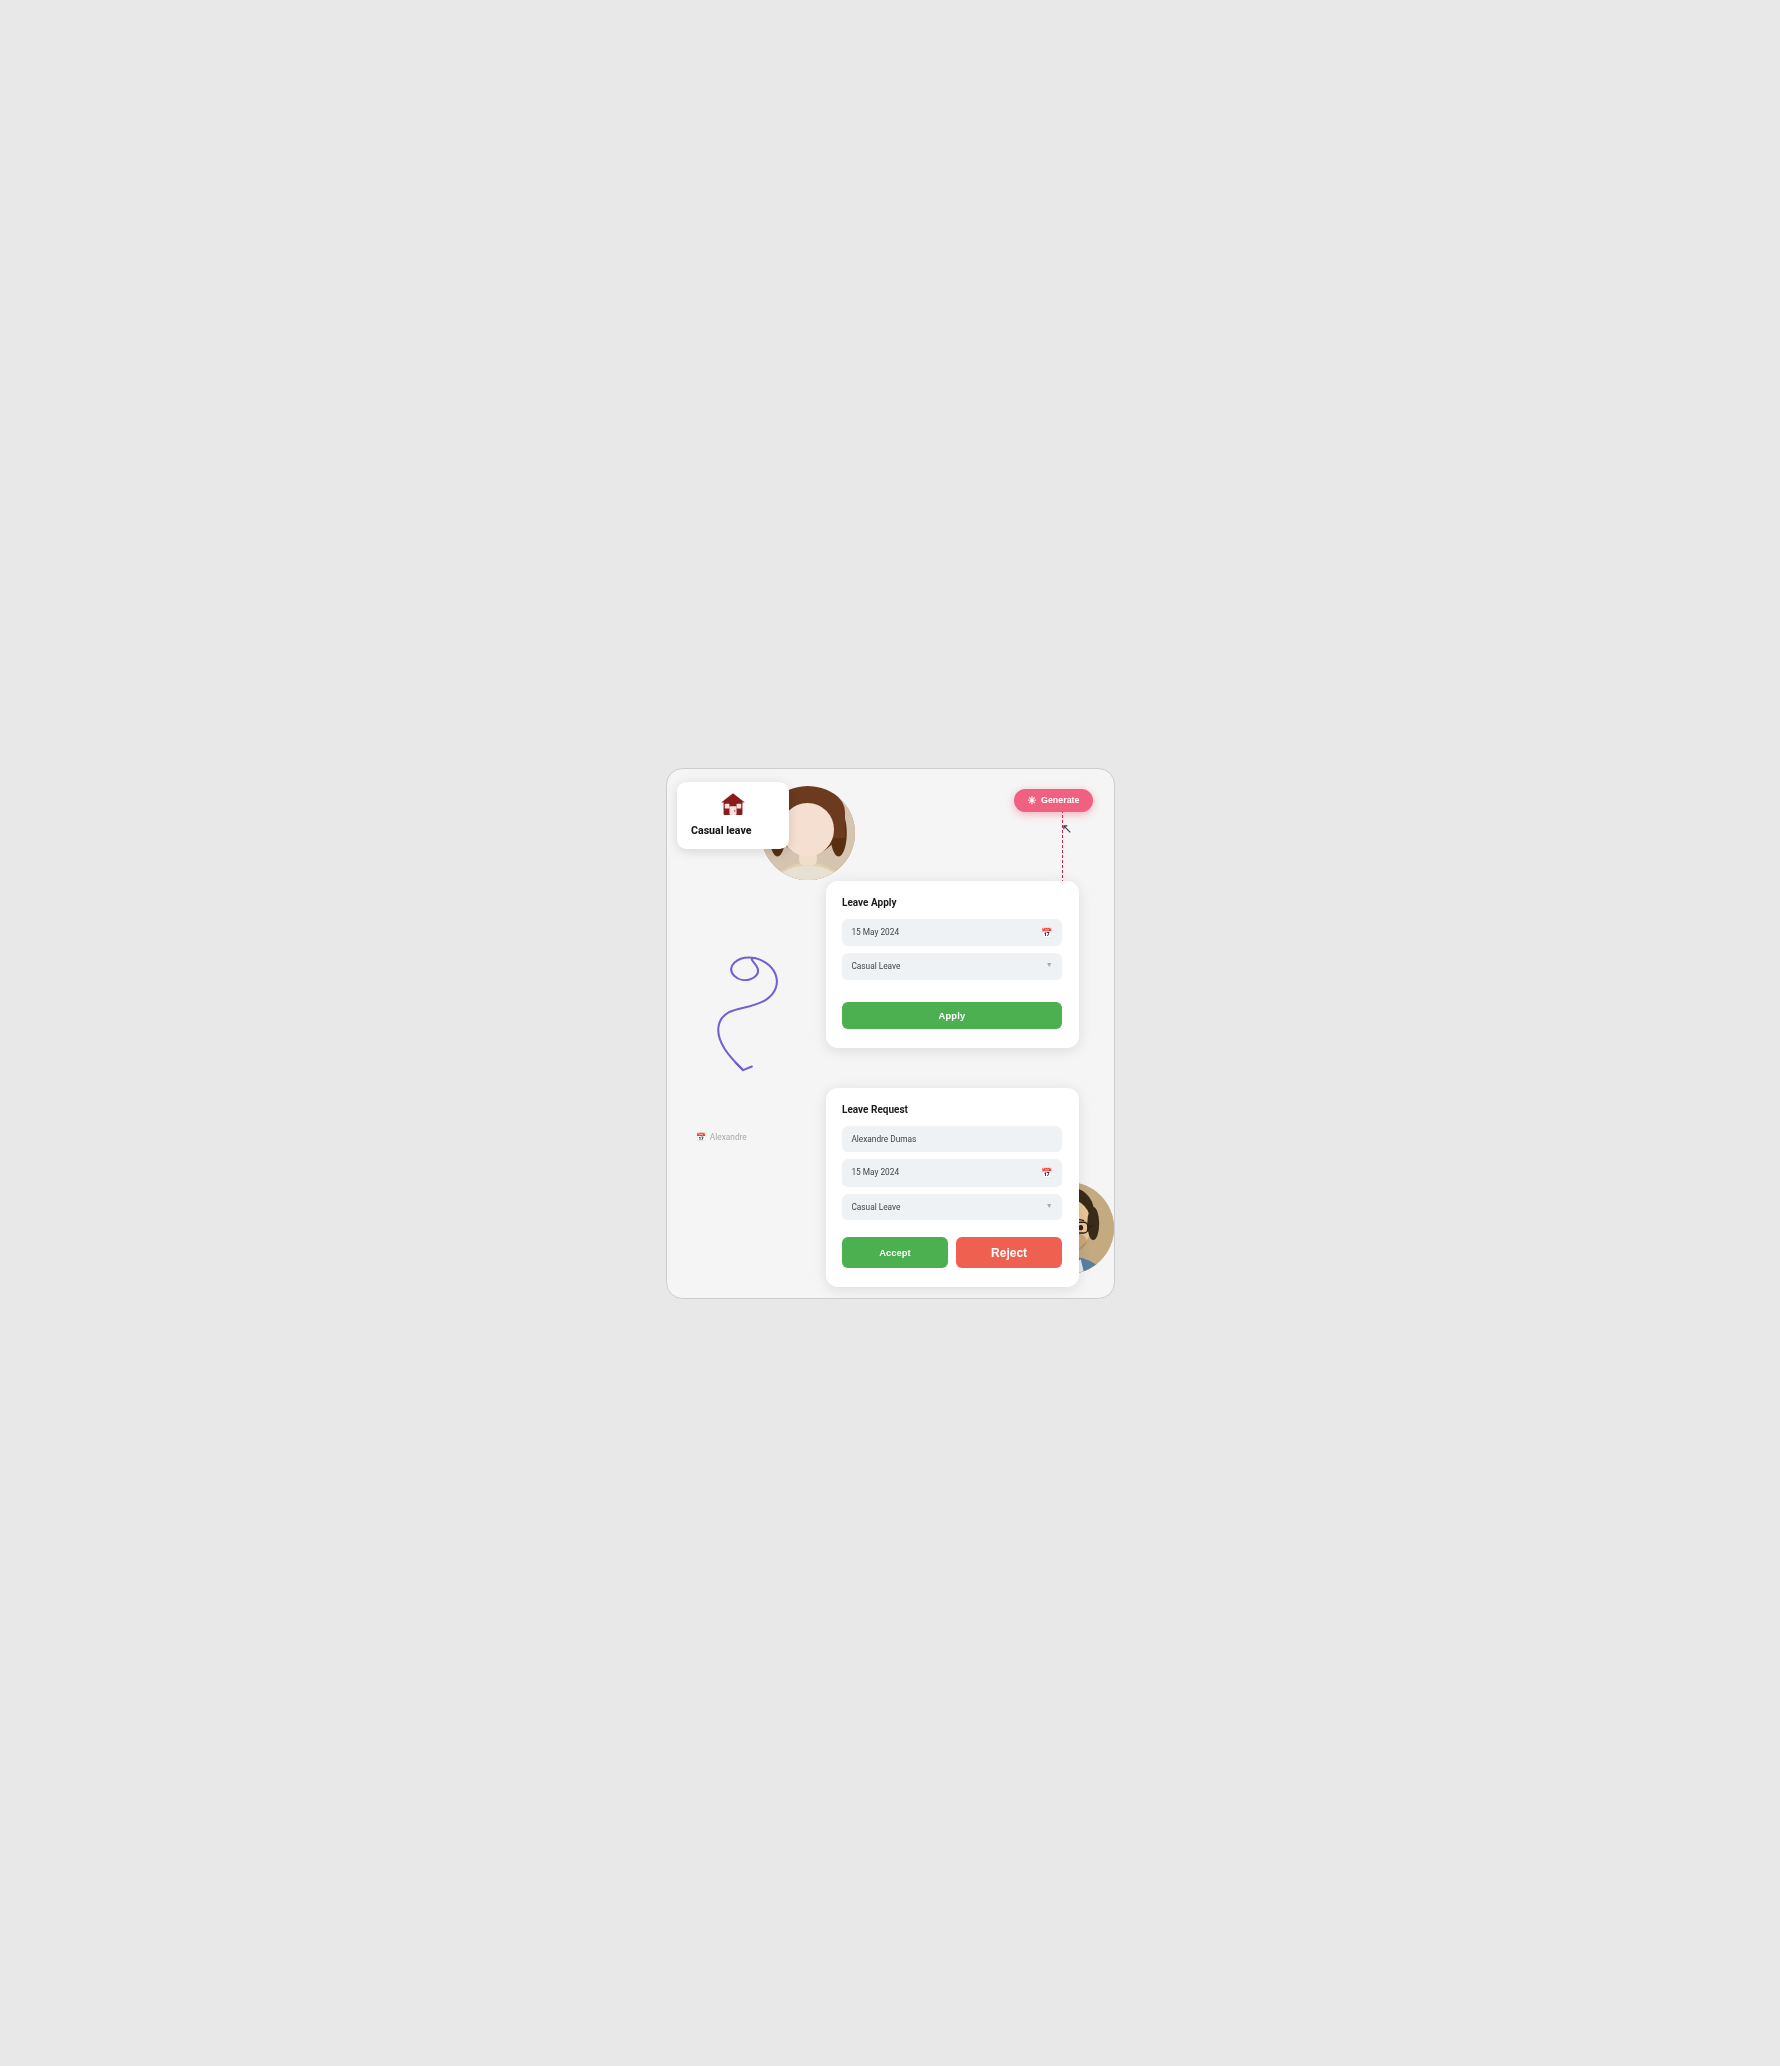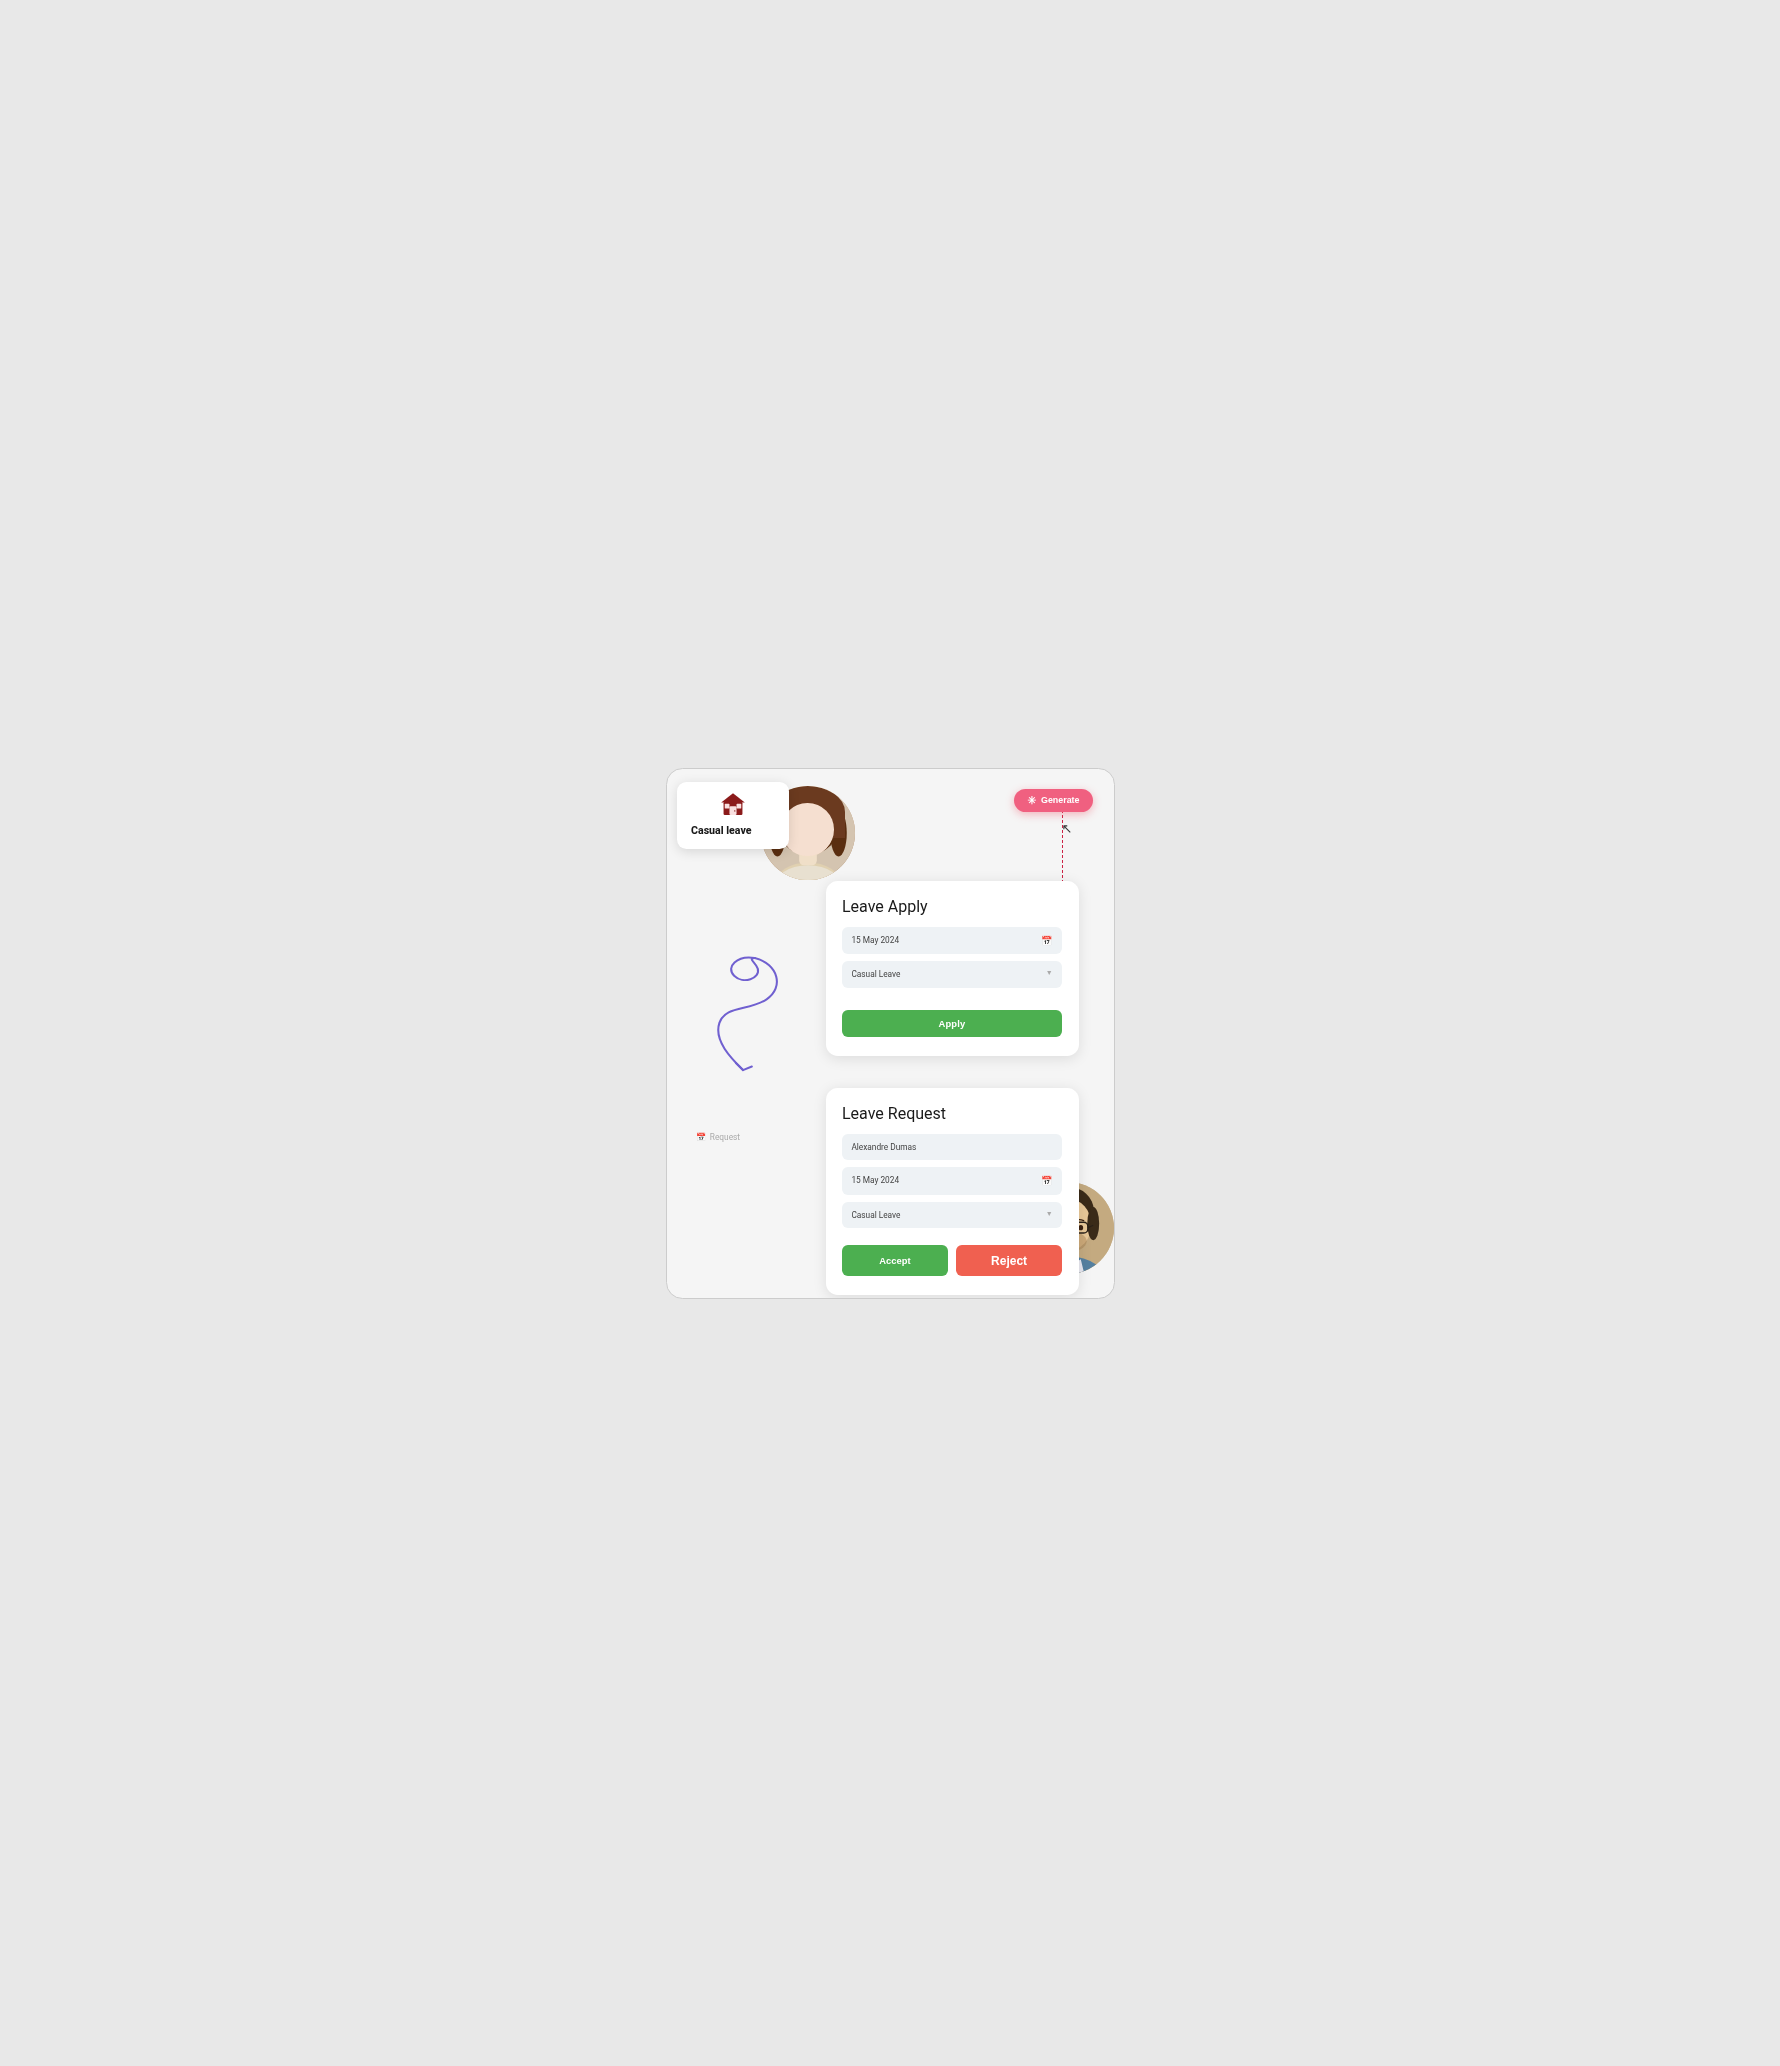--- a/index.html
+++ b/index.html
@@ -206,22 +206,22 @@
       left: 159px;
       right: 35px;
       background: white;
       border-radius: 11.8px;
       box-shadow: 0 2.4px 14px rgba(0,0,0,0.10);
       padding: 16.5px 16.5px 19px 16.5px;
       z-index: 6;
     }
 
     .card-title {
-      font-size: 16px;
-      font-weight: 400;
+      font-size: 10px;
+      font-weight: 700;
       color: #1a1a1a;
       margin-bottom: 10.6px;
     }
 
     .input-field {
       background: #eef2f5;
       border: none;
       border-radius: 5.9px;
       padding: 8.3px 9.4px;
       width: 100%;
@@ -379,21 +379,21 @@
       <path d="M 120 10 C 160 20, 170 60, 140 80 C 110 100, 70 90, 60 120 C 50 150, 80 180, 100 200" stroke="#7060d0" stroke-width="3.5" fill="none" stroke-linecap="round" stroke-linejoin="round"></path>
 
       <path d="M 120 10 C 90 5, 70 25, 85 40 C 100 55, 130 45, 125 28 C 120 15, 108 12, 120 10" stroke="#7060d0" stroke-width="3.5" fill="none" stroke-linecap="round"></path>
 
       <path d="M 100 200 L 88 188 M 100 200 L 115 194" stroke="#7060d0" stroke-width="3.5" fill="none" stroke-linecap="round"></path>
     </svg>
   </div>
 
   <div class="holidays-text">
     <span>📅</span>
-    <span>Request</span>
+    <span>Alexandre</span>
   </div>
 
   <div class="leave-apply-card">
     <div class="card-title">Leave Apply</div>
 
     <div class="input-field">
       <span>15 May 2024</span>
       <span class="calendar-icon">📅</span>
     </div>
 

